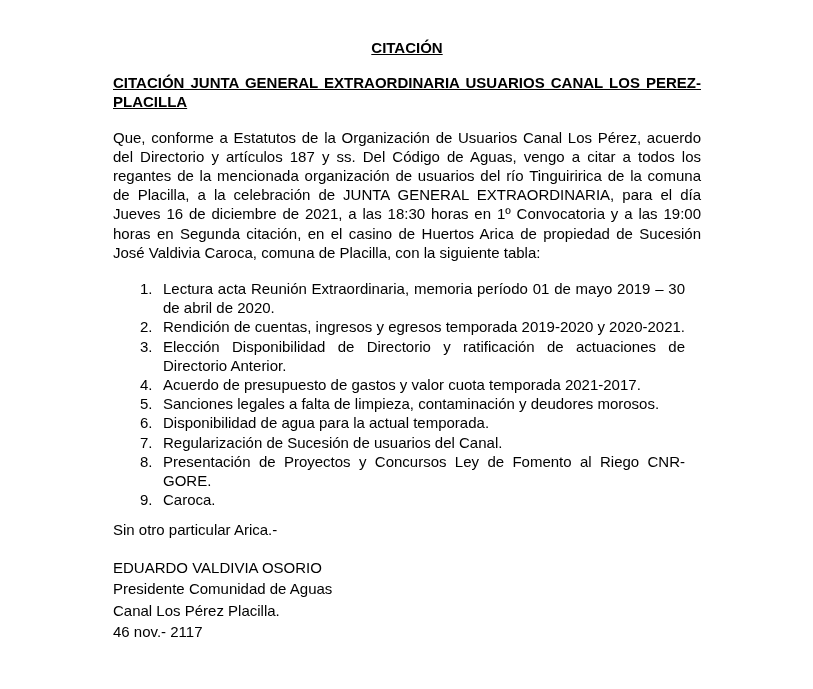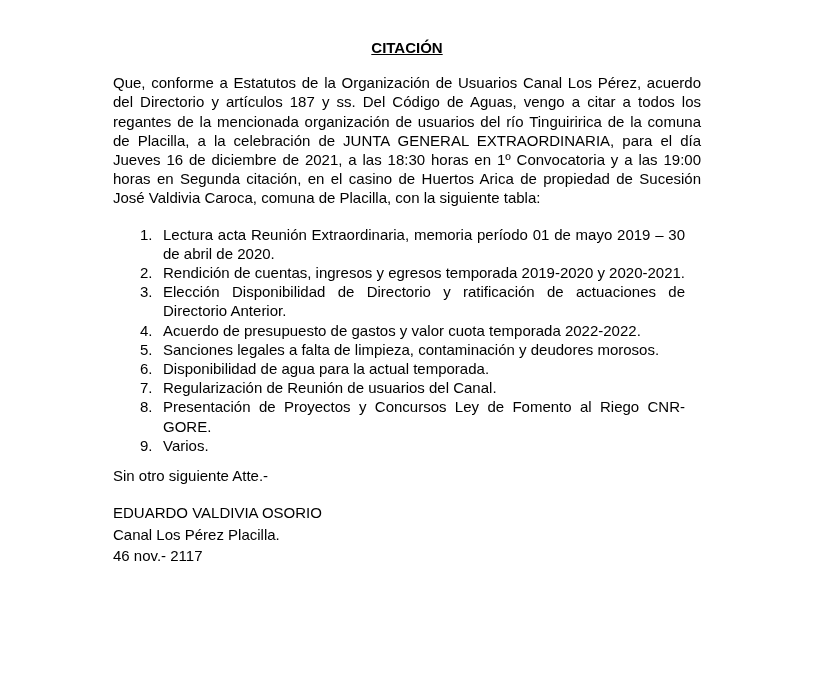--- a/index.html
+++ b/index.html
@@ -63,45 +63,47 @@
     line-height: 21.5px;
   }
 </style>
 </head>
 <body>
 
 <div class="page">
 
   <p class="doc-title">CITACIÓN</p>
 
+  <p class="doc-heading">CITACIÓN JUNTA GENERAL EXTRAORDINARIA USUARIOS CANAL LOS PEREZ-PLACILLA</p>
 
   <p class="intro">Que, conforme a Estatutos de la Organización de Usuarios Canal Los Pérez, acuerdo del Directorio y artículos 187 y ss. Del Código de Aguas, vengo a citar a todos los regantes de la mencionada organización de usuarios del río Tinguiririca de la comuna de Placilla, a la celebración de JUNTA GENERAL EXTRAORDINARIA, para el día Jueves 16 de diciembre de 2021, a las 18:30 horas en 1º Convocatoria y a las 19:00 horas en Segunda citación, en el casino de Huertos Arica de propiedad de Sucesión José Valdivia Caroca, comuna de Placilla, con la siguiente tabla:</p>
 
   <ol class="agenda">
 
       <li class="agenda-item">Lectura acta Reunión Extraordinaria, memoria período 01 de mayo 2019 – 30 de abril de 2020.</li>
 
       <li class="agenda-item">Rendición de cuentas, ingresos y egresos temporada 2019-2020 y 2020-2021.</li>
 
       <li class="agenda-item">Elección Disponibilidad de Directorio y ratificación de actuaciones de Directorio Anterior.</li>
 
-      <li class="agenda-item">Acuerdo de presupuesto de gastos y valor cuota temporada 2022-2022.</li>
+      <li class="agenda-item">Acuerdo de presupuesto de gastos y valor cuota temporada 2021-2017.</li>
 
       <li class="agenda-item">Sanciones legales a falta de limpieza, contaminación y deudores morosos.</li>
 
       <li class="agenda-item">Disponibilidad de agua para la actual temporada.</li>
 
-      <li class="agenda-item">Regularización de Reunión de usuarios del Canal.</li>
+      <li class="agenda-item">Regularización de Sucesión de usuarios del Canal.</li>
 
       <li class="agenda-item">Presentación de Proyectos y Concursos Ley de Fomento al Riego CNR-GORE.</li>
 
-      <li class="agenda-item">Varios.</li>
+      <li class="agenda-item">Caroca.</li>
     </ol>
 
-  <p class="closing">Sin otro siguiente Atte.-</p>
+  <p class="closing">Sin otro particular Arica.-</p>
 
   <div class="signature">
     <p>EDUARDO VALDIVIA OSORIO</p>
+    <p>Presidente Comunidad de Aguas</p>
     <p>Canal Los Pérez Placilla.</p>
     <p>46 nov.- 2117</p>
   </div>
 
 </div>
 
 </body></html>

